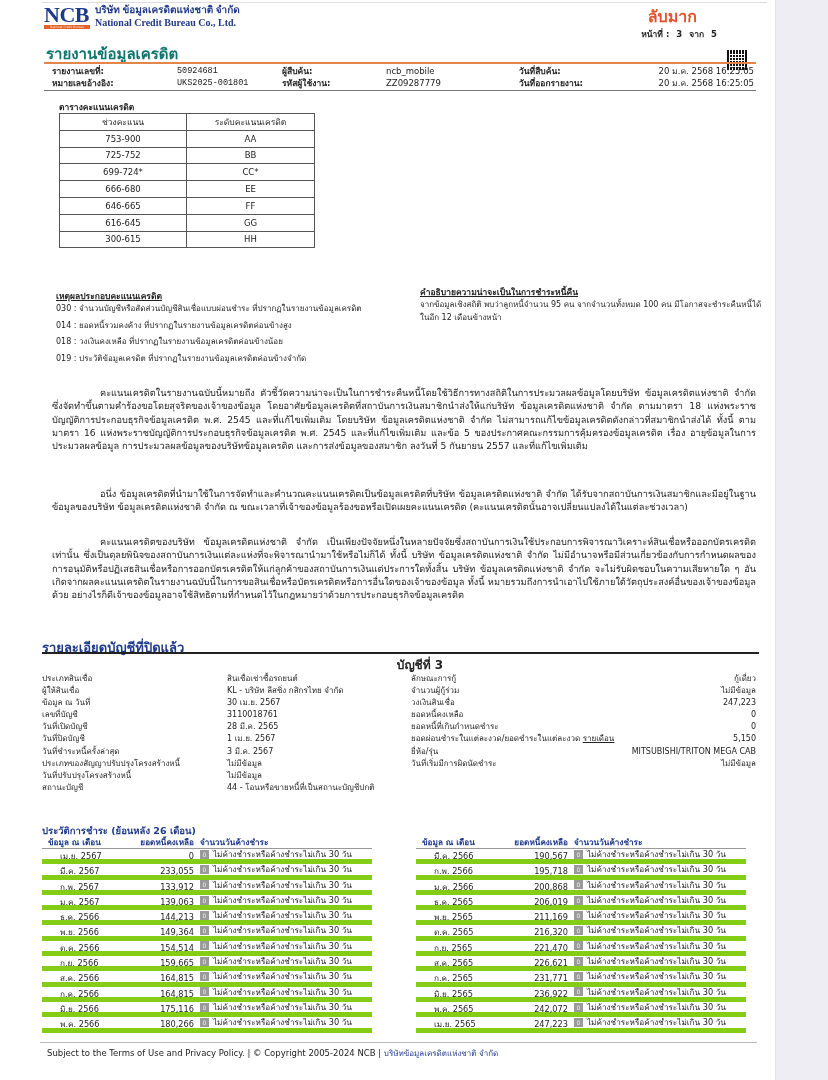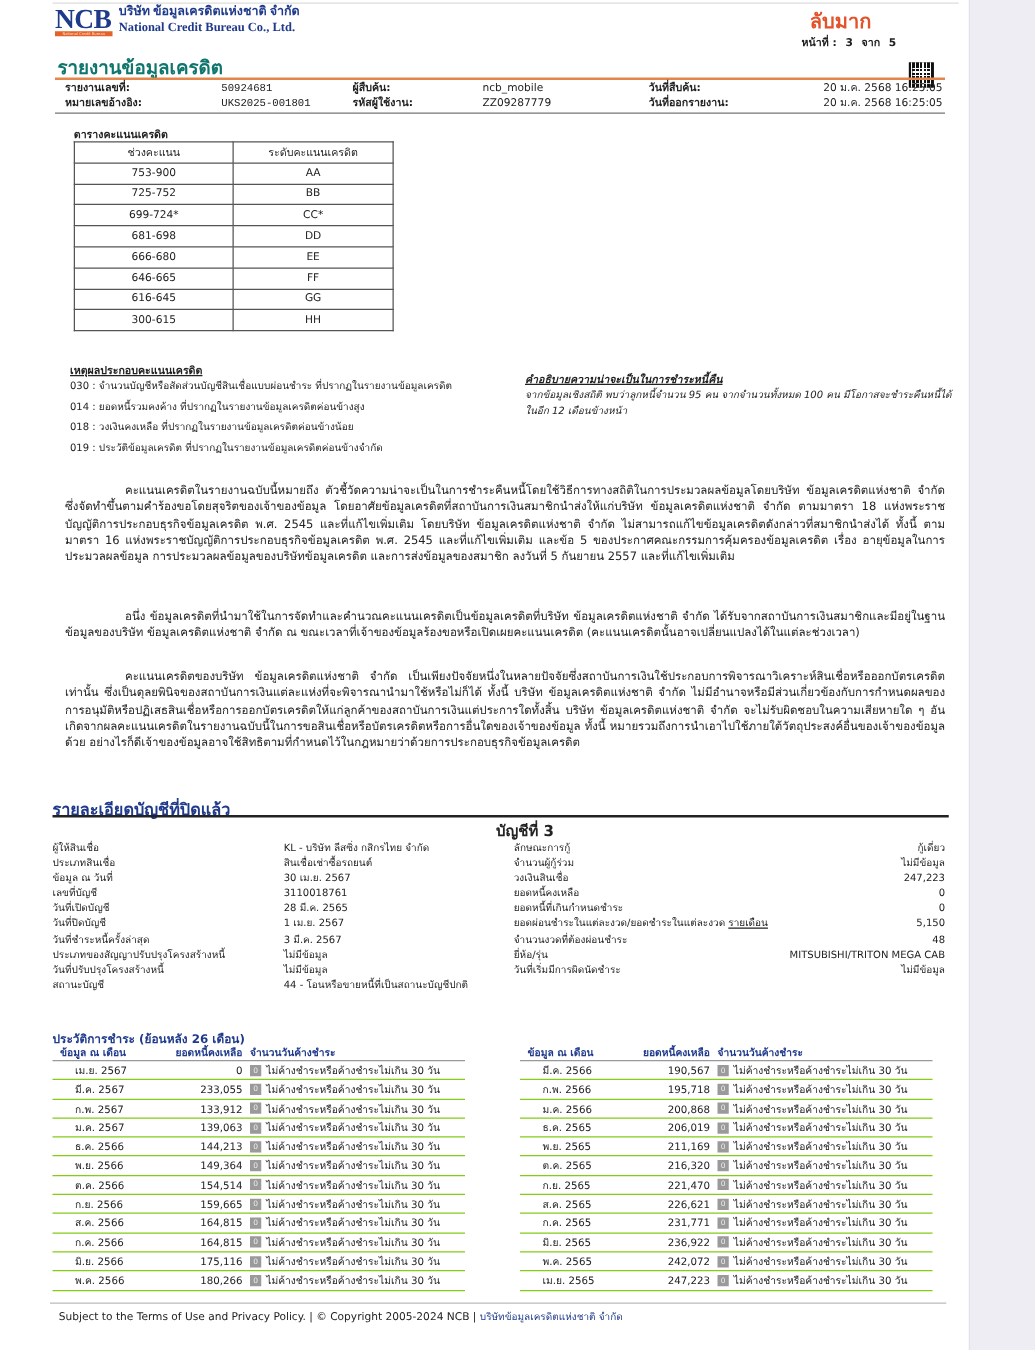--- a/index.html
+++ b/index.html
@@ -41,21 +41,21 @@
   .sec-label { position: absolute; font-weight: bold; font-size: 8.5px; }
   .score-table { position: absolute; left: 59px; top: 113px; width: 256px; border-collapse: collapse; font-size: 8.5px; }
   .score-table th, .score-table td { border: 1px solid #555; height: 16.8px; text-align: center; }
   .score-table th { font-weight: normal; }
   .score-table td:first-child, .score-table th:first-child { width: 127px; }
 
   
   .reasons { position: absolute; left: 56px; top: 289px; width: 360px; }
   .u-head { font-weight: bold; text-decoration: underline; font-size: 8.5px; margin-bottom: 0; }
   .reason { font-size: 8px; line-height: 12px; margin-bottom: 4.5px; white-space: nowrap; }
-  .prob { position: absolute; left: 420px; top: 296px; width: 350px; font-style: italic; }
+  .prob { position: absolute; left: 420px; top: 285px; width: 350px; }
   .prob p { font-size: 8px; line-height: 12.5px; }
 
   
   .para { position: absolute; left: 52px; width: 704px; font-size: 9.2px; line-height: 13.3px; text-align: justify; color: #222; }
   .para .indent { display: inline-block; width: 48px; }
 
   
   .closed-head { position: absolute; left: 42px; top: 637px; font-size: 13px; font-weight: bold; color: #1f3a8a; }
   .closed-rule { position: absolute; left: 42px; top: 652px; width: 717px; height: 1.5px; background: #222; }
   .acct-title { position: absolute; left: 0; width: 770px; top: 655px; text-align: center; font-size: 12px; font-weight: bold; padding-left: 70px; }
@@ -64,21 +64,21 @@
   .kv { display: flex; height: 12.1px; line-height: 12.1px; font-size: 8px; white-space: nowrap; }
   .acct-left .k { width: 185px; }
   .acct-right .k { flex: 1; }
   .acct-right .v { text-align: right; }
   .kv .u { text-decoration: underline; }
 
   
   .hist-head { position: absolute; left: 42px; top: 823px; font-size: 9.5px; font-weight: bold; color: #1f3a8a; }
   .hist { position: absolute; top: 836px; width: 330px; font-size: 8.2px; }
   .hist-hrow { display: flex; height: 13px; line-height: 13px; color: #1f3a8a; font-weight: bold; border-bottom: 1px solid #999; }
-  .hist-row { display: flex; height: 15.3px; line-height: 14.3px; border-bottom: 1px solid #84cc16; }
+  .hist-row { display: flex; height: 15.3px; line-height: 14.3px; border-bottom: 5px solid #84cc16; }
   .h-m { width: 68px; padding-left: 6px; }
   .h-b { width: 90px; text-align: right; padding-right: 6px; }
   .h-s { flex: 1; white-space: nowrap; display: flex; align-items: center; }
   .hist-row .h-m { padding-left: 18px; width: 80px; }
   .hist-row .h-b { width: 78px; }
   .hist-hrow .h-m { width: 80px; }
   .hist-hrow .h-b { width: 78px; }
   .badge { display: inline-block; width: 9px; height: 9px; background: #9a9a9a; color: #eee; font-size: 6px; line-height: 9px; text-align: center; margin-right: 4px; }
 
   .footer-rule { position: absolute; left: 40px; top: 1042px; width: 717px; height: 1px; background: #bbb; }
@@ -149,24 +149,20 @@
         </tr>
       <tr>
           <td>725-752</td>
           <td>BB</td>
         </tr>
       <tr>
           <td>699-724*</td>
           <td>CC*</td>
         </tr>
       <tr>
-          <td>681-698</td>
-          <td>DD</td>
-        </tr>
-      <tr>
           <td>666-680</td>
           <td>EE</td>
         </tr>
       <tr>
           <td>646-665</td>
           <td>FF</td>
         </tr>
       <tr>
           <td>616-645</td>
           <td>GG</td>
@@ -194,28 +190,28 @@
   <div class="para" style="top:386px;"><span class="indent"></span><span>คะแนนเครดิตในรายงานฉบับนี้หมายถึง ตัวชี้วัดความน่าจะเป็นในการชำระคืนหนี้โดยใช้วิธีการทางสถิติในการประมวลผลข้อมูลโดยบริษัท ข้อมูลเครดิตแห่งชาติ จำกัด ซึ่งจัดทำขึ้นตามคำร้องขอโดยสุจริตของเจ้าของข้อมูล โดยอาศัยข้อมูลเครดิตที่สถาบันการเงินสมาชิกนำส่งให้แก่บริษัท ข้อมูลเครดิตแห่งชาติ จำกัด ตามมาตรา 18 แห่งพระราชบัญญัติการประกอบธุรกิจข้อมูลเครดิต พ.ศ. 2545 และที่แก้ไขเพิ่มเติม โดยบริษัท ข้อมูลเครดิตแห่งชาติ จำกัด ไม่สามารถแก้ไขข้อมูลเครดิตดังกล่าวที่สมาชิกนำส่งได้ ทั้งนี้ ตามมาตรา 16 แห่งพระราชบัญญัติการประกอบธุรกิจข้อมูลเครดิต พ.ศ. 2545 และที่แก้ไขเพิ่มเติม และข้อ 5 ของประกาศคณะกรรมการคุ้มครองข้อมูลเครดิต เรื่อง อายุข้อมูลในการประมวลผลข้อมูล การประมวลผลข้อมูลของบริษัทข้อมูลเครดิต และการส่งข้อมูลของสมาชิก ลงวันที่ 5 กันยายน 2557 และที่แก้ไขเพิ่มเติม</span></div>
   <div class="para" style="top:487px;"><span class="indent"></span><span>อนึ่ง ข้อมูลเครดิตที่นำมาใช้ในการจัดทำและคำนวณคะแนนเครดิตเป็นข้อมูลเครดิตที่บริษัท ข้อมูลเครดิตแห่งชาติ จำกัด ได้รับจากสถาบันการเงินสมาชิกและมีอยู่ในฐานข้อมูลของบริษัท ข้อมูลเครดิตแห่งชาติ จำกัด ณ ขณะเวลาที่เจ้าของข้อมูลร้องขอหรือเปิดเผยคะแนนเครดิต (คะแนนเครดิตนั้นอาจเปลี่ยนแปลงได้ในแต่ละช่วงเวลา)</span></div>
   <div class="para" style="top:535px;"><span class="indent"></span><span>คะแนนเครดิตของบริษัท ข้อมูลเครดิตแห่งชาติ จำกัด เป็นเพียงปัจจัยหนึ่งในหลายปัจจัยซึ่งสถาบันการเงินใช้ประกอบการพิจารณาวิเคราะห์สินเชื่อหรือออกบัตรเครดิตเท่านั้น ซึ่งเป็นดุลยพินิจของสถาบันการเงินแต่ละแห่งที่จะพิจารณานำมาใช้หรือไม่ก็ได้ ทั้งนี้ บริษัท ข้อมูลเครดิตแห่งชาติ จำกัด ไม่มีอำนาจหรือมีส่วนเกี่ยวข้องกับการกำหนดผลของการอนุมัติหรือปฏิเสธสินเชื่อหรือการออกบัตรเครดิตให้แก่ลูกค้าของสถาบันการเงินแต่ประการใดทั้งสิ้น บริษัท ข้อมูลเครดิตแห่งชาติ จำกัด จะไม่รับผิดชอบในความเสียหายใด ๆ อันเกิดจากผลคะแนนเครดิตในรายงานฉบับนี้ในการขอสินเชื่อหรือบัตรเครดิตหรือการอื่นใดของเจ้าของข้อมูล ทั้งนี้ หมายรวมถึงการนำเอาไปใช้ภายใต้วัตถุประสงค์อื่นของเจ้าของข้อมูลด้วย อย่างไรก็ดีเจ้าของข้อมูลอาจใช้สิทธิตามที่กำหนดไว้ในกฎหมายว่าด้วยการประกอบธุรกิจข้อมูลเครดิต</span></div>
 
   <div class="closed-head">รายละเอียดบัญชีที่ปิดแล้ว</div>
   <div class="closed-rule"></div>
   <div class="acct-title">บัญชีที่ 3</div>
 
   <div class="acct-left">
     <div class="kv">
+        <span class="k">ประเภทสินเชื่อ</span>
+        <span class="v">สินเชื่อเช่าซื้อรถยนต์</span>
+      </div>
+    <div class="kv">
         <span class="k">ผู้ให้สินเชื่อ</span>
         <span class="v">KL - บริษัท ลีสซิ่ง กสิกรไทย จำกัด</span>
       </div>
     <div class="kv">
-        <span class="k">ประเภทสินเชื่อ</span>
-        <span class="v">สินเชื่อเช่าซื้อรถยนต์</span>
-      </div>
-    <div class="kv">
         <span class="k">ข้อมูล ณ วันที่</span>
         <span class="v">30 เม.ย. 2567</span>
       </div>
     <div class="kv">
         <span class="k">เลขที่บัญชี</span>
         <span class="v">3110018761</span>
       </div>
     <div class="kv">
         <span class="k">วันที่เปิดบัญชี</span>
         <span class="v">28 มี.ค. 2565</span>
@@ -259,24 +255,20 @@
         <span class="k">ยอดหนี้คงเหลือ</span>
         <span class="v">0</span>
       </div>
     <div class="kv">
         <span class="k">ยอดหนี้ที่เกินกำหนดชำระ</span>
         <span class="v">0</span>
       </div>
     <div class="kv">
         <span class="k"><span>ยอดผ่อนชำระในแต่ละงวด/ยอดชำระในแต่ละงวด</span> <span class="u">รายเดือน</span></span>
         <span class="v">5,150</span>
-      </div>
-    <div class="kv">
-        <span class="k">จำนวนงวดที่ต้องผ่อนชำระ</span>
-        <span class="v">48</span>
       </div>
     <div class="kv">
         <span class="k">ยี่ห้อ/รุ่น</span>
         <span class="v">MITSUBISHI/TRITON MEGA CAB</span>
       </div>
     <div class="kv">
         <span class="k">วันที่เริ่มมีการผิดนัดชำระ</span>
         <span class="v">ไม่มีข้อมูล</span>
       </div>
   </div>

